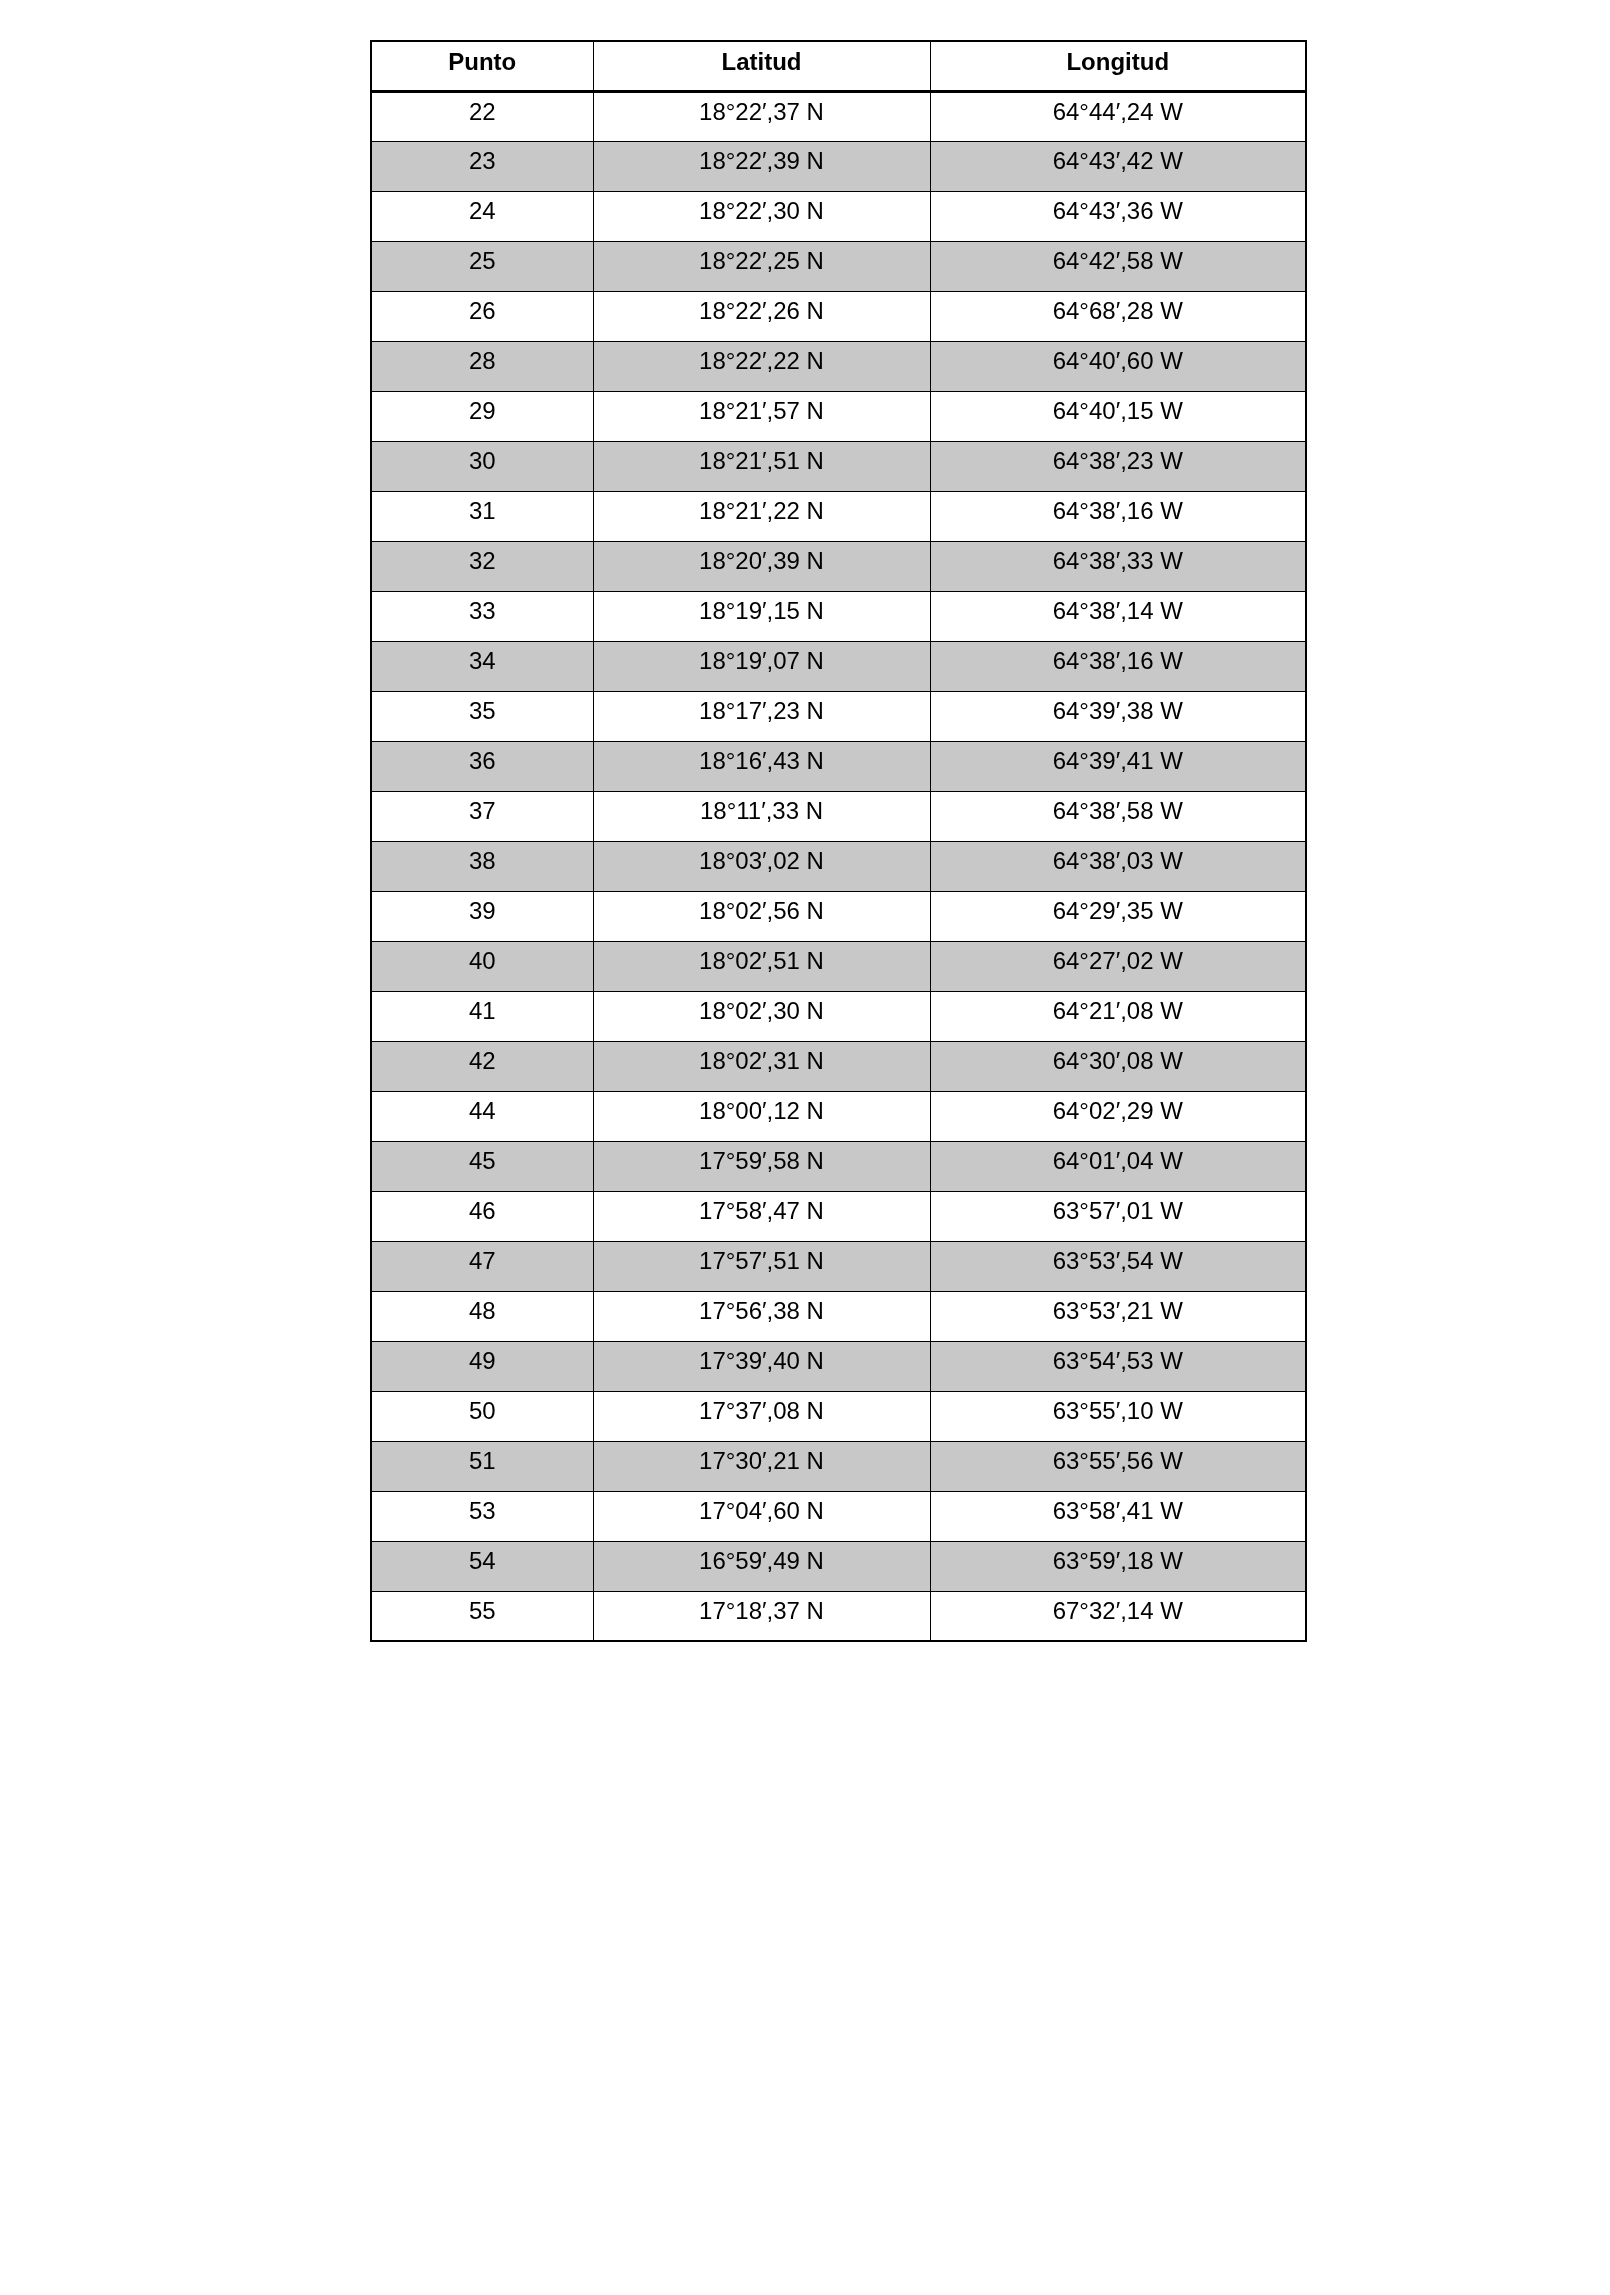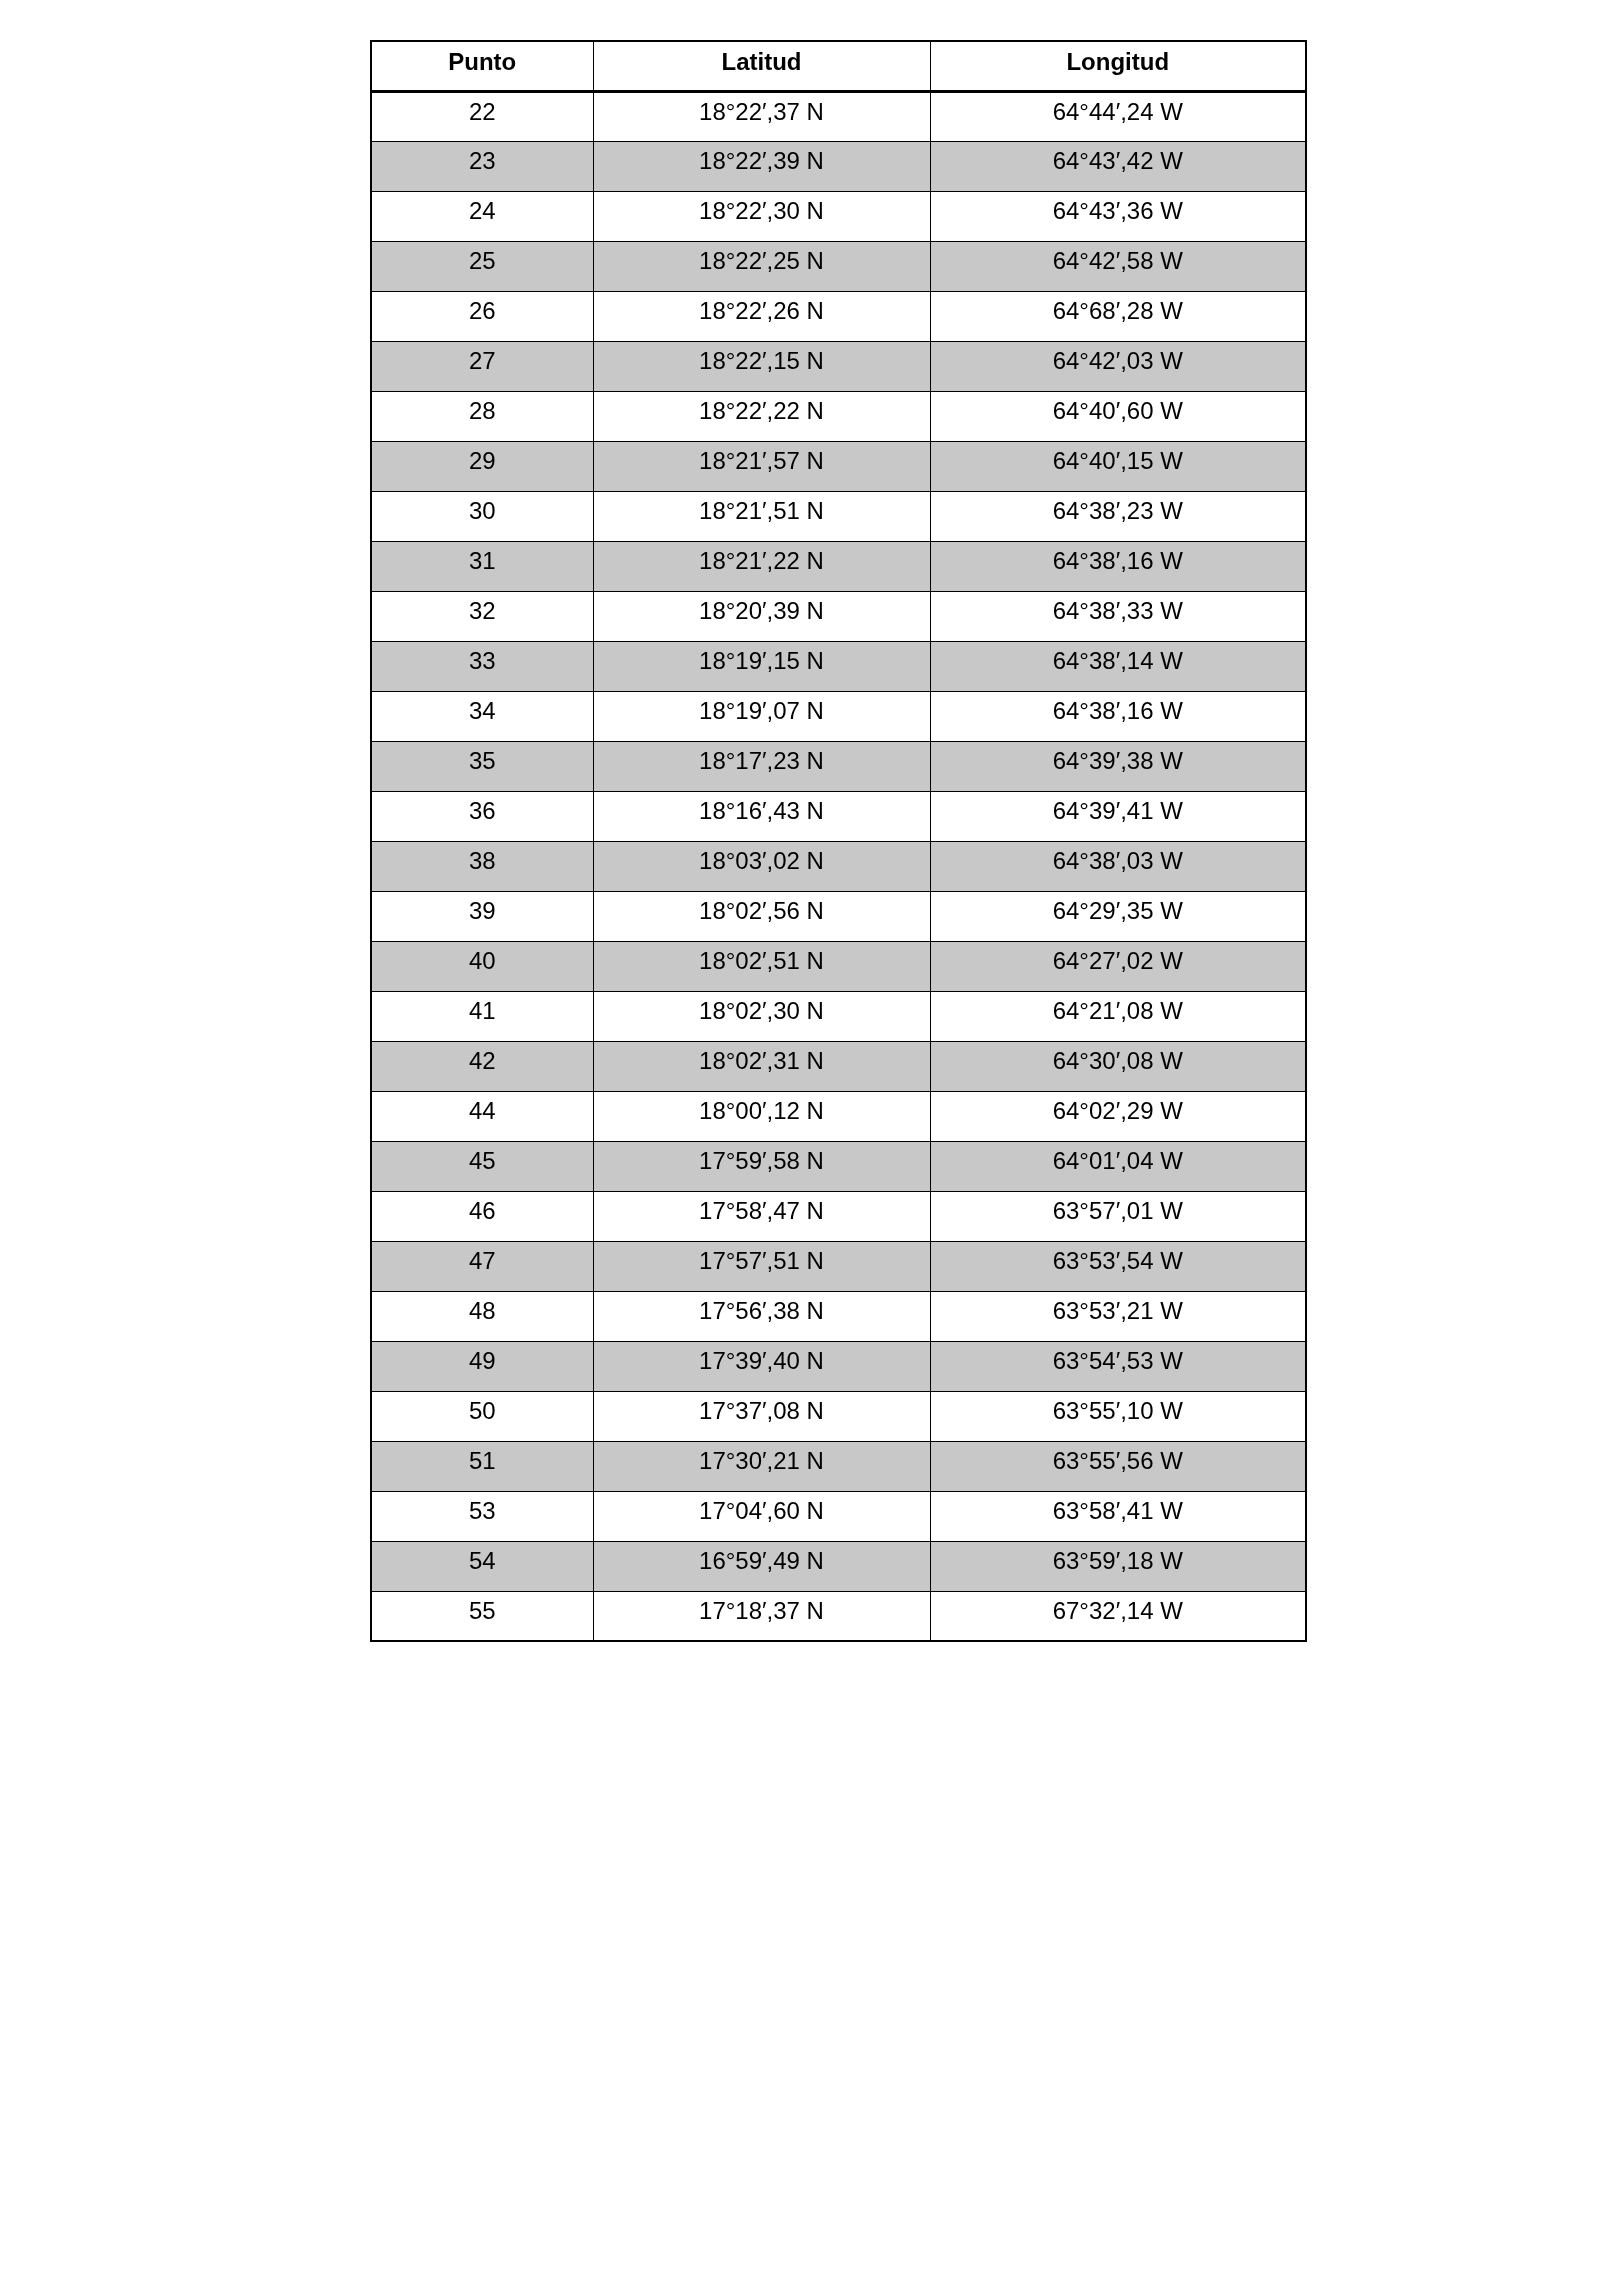--- a/index.html
+++ b/index.html
@@ -91,25 +91,20 @@
           <td>25</td>
           <td>18°22′,25 N</td>
           <td>64°42′,58 W</td>
         </tr>
         <tr>
           <td>26</td>
           <td>18°22′,26 N</td>
           <td>64°68′,28 W</td>
         </tr>
         <tr>
-          <td>27</td>
-          <td>18°22′,15 N</td>
-          <td>64°42′,03 W</td>
-        </tr>
-        <tr>
           <td>28</td>
           <td>18°22′,22 N</td>
           <td>64°40′,60 W</td>
         </tr>
         <tr>
           <td>29</td>
           <td>18°21′,57 N</td>
           <td>64°40′,15 W</td>
         </tr>
         <tr>
@@ -139,20 +134,25 @@
         </tr>
         <tr>
           <td>35</td>
           <td>18°17′,23 N</td>
           <td>64°39′,38 W</td>
         </tr>
         <tr>
           <td>36</td>
           <td>18°16′,43 N</td>
           <td>64°39′,41 W</td>
+        </tr>
+        <tr>
+          <td>37</td>
+          <td>18°11′,33 N</td>
+          <td>64°38′,58 W</td>
         </tr>
         <tr>
           <td>38</td>
           <td>18°03′,02 N</td>
           <td>64°38′,03 W</td>
         </tr>
         <tr>
           <td>39</td>
           <td>18°02′,56 N</td>
           <td>64°29′,35 W</td>

